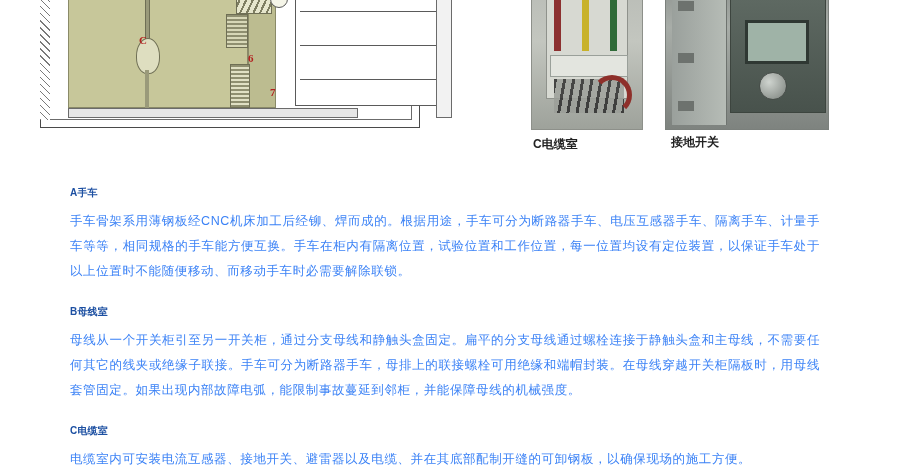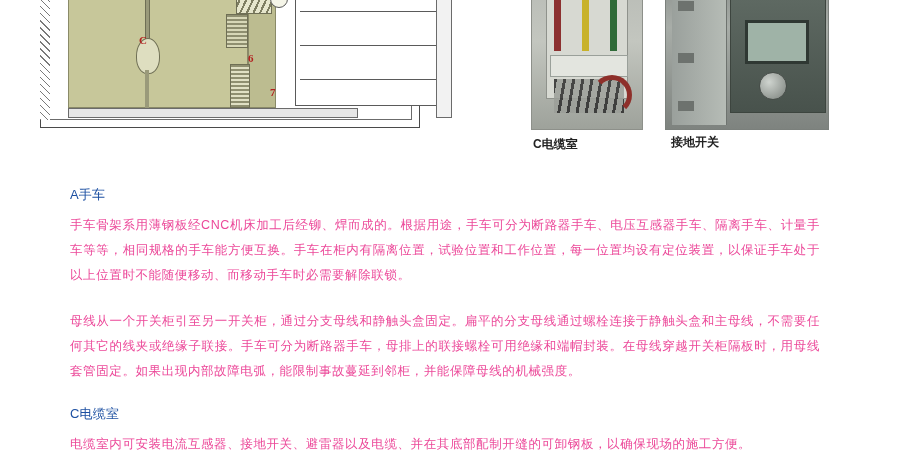--- a/index.html
+++ b/index.html
@@ -274,27 +274,27 @@
   
   .content {
     position: absolute;
     left: 70px;
     top: 186px;
     width: 750px;
   }
   .section { margin-bottom: 21px; }
   .section-title {
     color: #1d50a2;
-    font-size: 13px;
-    font-weight: normal;
+    font-size: 10px;
+    font-weight: bold;
     margin: 0 0 9px 0;
     letter-spacing: .2px;
   }
   .section-body {
-    color: #ec4899;
+    color: #3b82f6;
     font-size: 12.5px;
     line-height: 2.0;
     margin: 0;
     text-align: justify;
     letter-spacing: .6px;
   }
 </style>
 </head>
 <body>
 
@@ -353,20 +353,21 @@
 </div>
 
 <div class="content">
 
   <div class="section">
     <h3 class="section-title">A手车</h3>
     <p class="section-body">手车骨架系用薄钢板经CNC机床加工后经铆、焊而成的。根据用途，手车可分为断路器手车、电压互感器手车、隔离手车、计量手车等等，相同规格的手车能方便互换。手车在柜内有隔离位置，试验位置和工作位置，每一位置均设有定位装置，以保证手车处于以上位置时不能随便移动、而移动手车时必需要解除联锁。</p>
   </div>
 
   <div class="section">
+    <h3 class="section-title">B母线室</h3>
     <p class="section-body">母线从一个开关柜引至另一开关柜，通过分支母线和静触头盒固定。扁平的分支母线通过螺栓连接于静触头盒和主母线，不需要任何其它的线夹或绝缘子联接。手车可分为断路器手车，母排上的联接螺栓可用绝缘和端帽封装。在母线穿越开关柜隔板时，用母线套管固定。如果出现内部故障电弧，能限制事故蔓延到邻柜，并能保障母线的机械强度。</p>
   </div>
 
   <div class="section">
     <h3 class="section-title">C电缆室</h3>
     <p class="section-body">电缆室内可安装电流互感器、接地开关、避雷器以及电缆、并在其底部配制开缝的可卸钢板，以确保现场的施工方便。</p>
   </div>
 
 </div>
 

